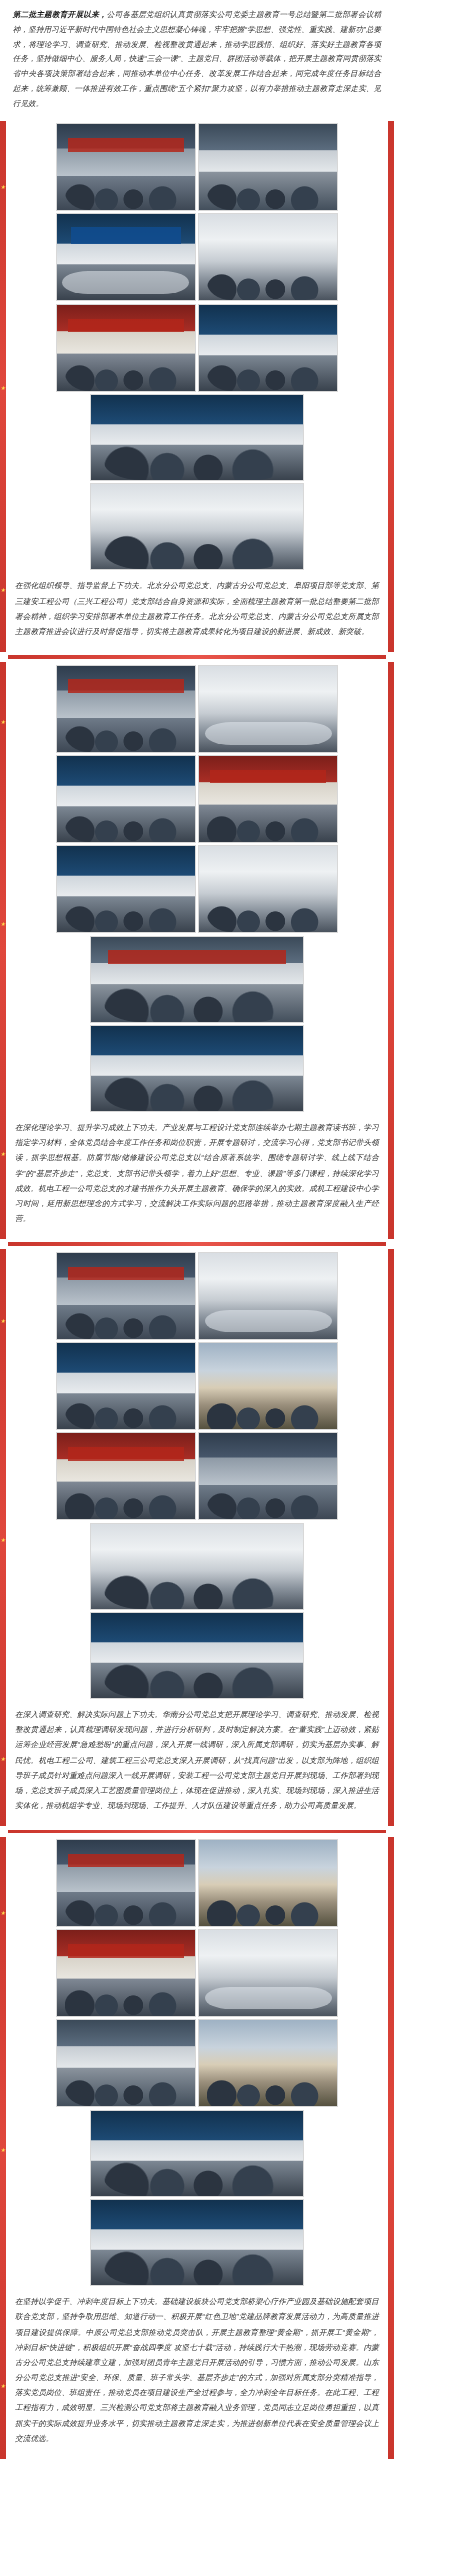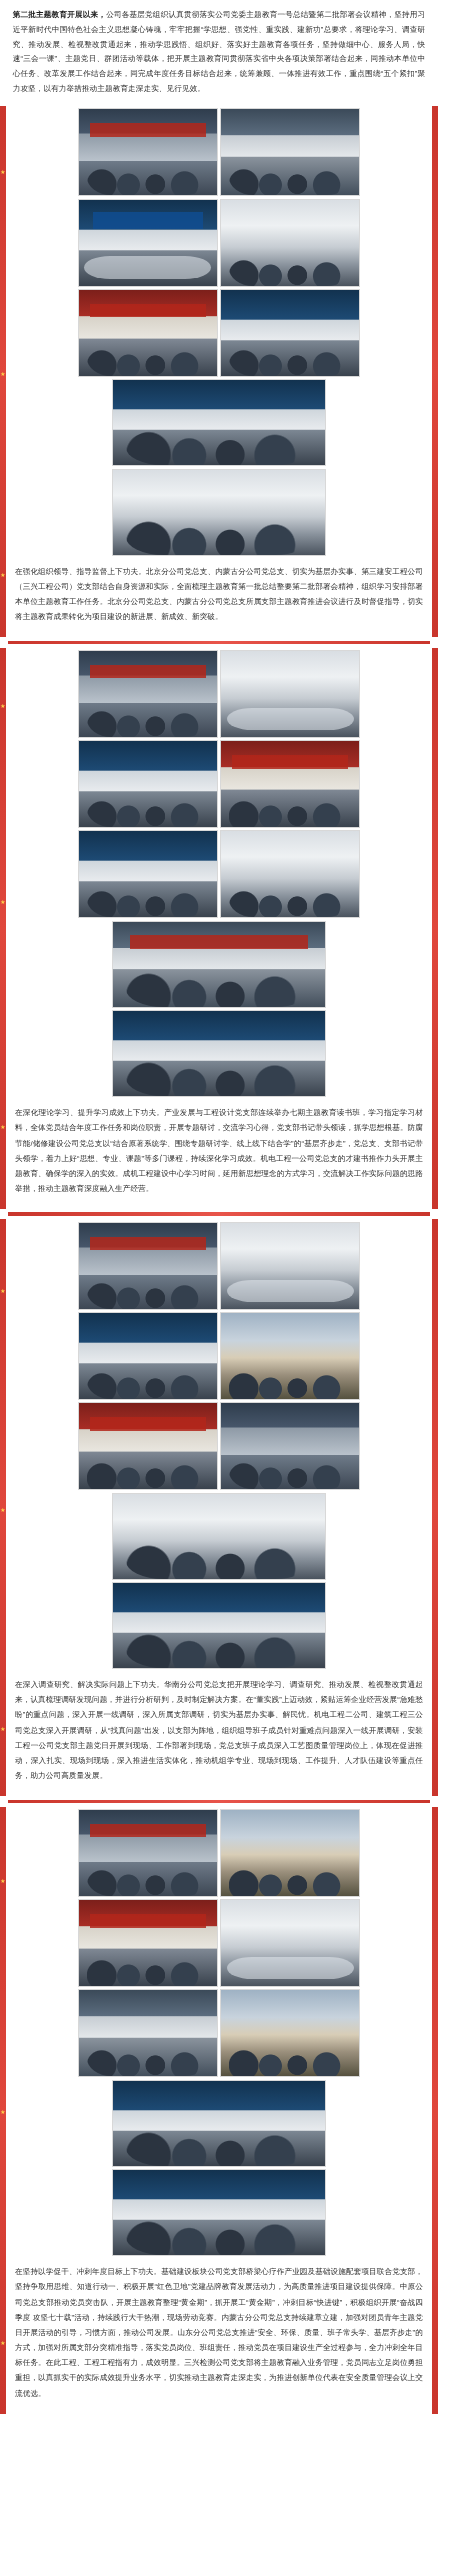--- a/index.html
+++ b/index.html
@@ -3,24 +3,25 @@
 <meta charset="utf-8">
 <style>
   * { box-sizing: border-box; }
   html, body {
     margin: 0; padding: 0;
     width: 459px;
     background: #ffffff;
     font-family: "Liberation Sans", sans-serif;
   }
   .page {
-    width: 438px;
+    width: 394px;
     position: relative;
     background: #ffffff;
     padding: 0 0 11.6px 0;
+    font-style: italic;
   }
 
   
   .intro {
     padding: 8px 12.7px 5.8px 12.7px;
     font-size: 7.6px;
     line-height: 1.95;
     color: #2b2b2b;
     text-align: justify;
     letter-spacing: 0.1px;
@@ -196,21 +197,21 @@
           <span class="lbl">投影学习会</span>
         </div>
       <div class="photo ph-room2 ph-screen ph-table ph-people" style="width:214px;height:87px;">
           <span class="lbl">支部党员大会</span>
         </div>
       <div class="photo ph-white ph-screen ph-table ph-people" style="width:214px;height:87px;">
           <span class="lbl">专题党课现场</span>
         </div>
     </div>
 
-    <div class="body-text">在强化组织领导、指导监督上下功夫。北京分公司党总支、内蒙古分公司党总支、切实为基层办实事、第三建安工程公司（三兴工程公司）党支部结合自身资源和实际，全面梳理主题教育第一批总结整要第二批部署会精神，组织学习安排部署本单位主题教育工作任务。北京分公司党总支、内蒙古分公司党总支所属支部主题教育推进会议进行及时督促指导，切实将主题教育成果转化为项目建设的新进展、新成效、新突破。</div>
+    <div class="body-text">在强化组织领导、指导监督上下功夫。北京分公司党总支、内蒙古分公司党总支、阜阳项目部等党支部、第三建安工程公司（三兴工程公司）党支部结合自身资源和实际，全面梳理主题教育第一批总结整要第二批部署会精神，组织学习安排部署本单位主题教育工作任务。北京分公司党总支、内蒙古分公司党总支所属支部主题教育推进会议进行及时督促指导，切实将主题教育成果转化为项目建设的新进展、新成效、新突破。</div>
   </div>
 
   <div class="divider-bar"></div>
 
   <div class="section">
     <div class="side-deco left">
       <span class="deco-star" style="top:10%;">★</span>
       <span class="deco-star" style="top:45%;">★</span>
       <span class="deco-star" style="top:85%;">★</span>
     </div>

